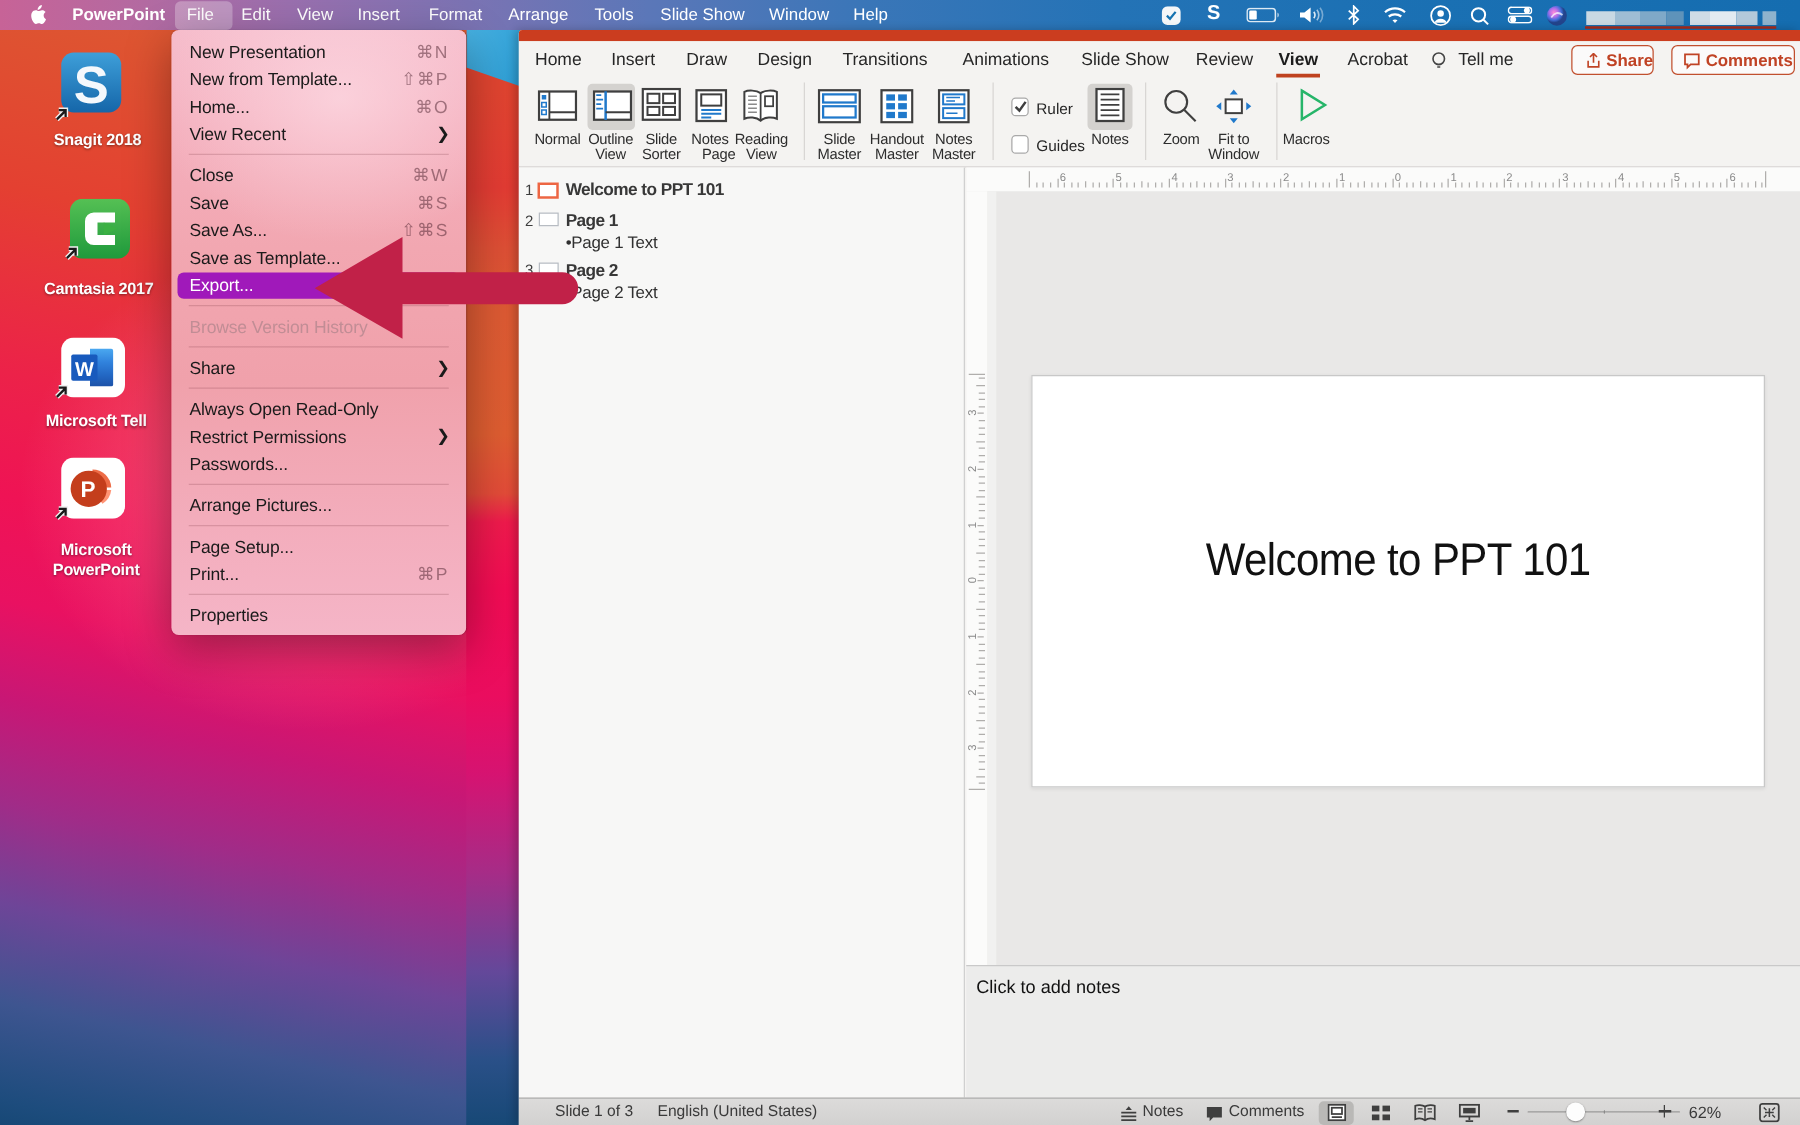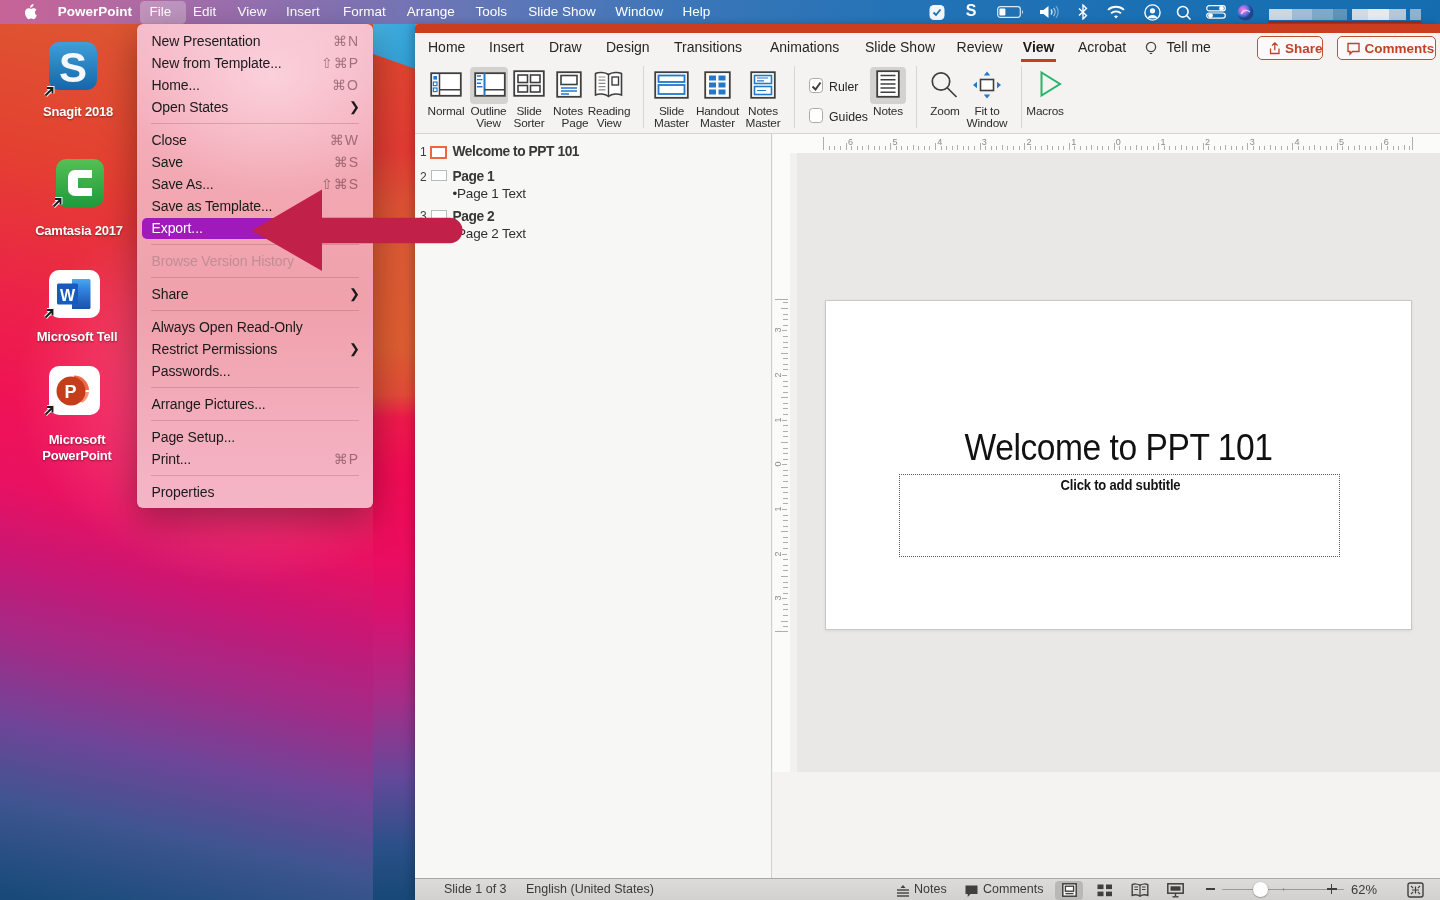--- a/index.html
+++ b/index.html
@@ -604,25 +604,25 @@
 <div class="rnum" style="left:0px;top:217.5px;width:10px;text-align:center;transform:rotate(-90deg)">2</div>
 <div class="rnum" style="left:0px;top:262.2px;width:10px;text-align:center;transform:rotate(-90deg)">1</div>
 <div class="rnum" style="left:0px;top:306.8px;width:10px;text-align:center;transform:rotate(-90deg)">0</div>
 <div class="rnum" style="left:0px;top:351.5px;width:10px;text-align:center;transform:rotate(-90deg)">1</div>
 <div class="rnum" style="left:0px;top:396.1px;width:10px;text-align:center;transform:rotate(-90deg)">2</div>
 <div class="rnum" style="left:0px;top:440.8px;width:10px;text-align:center;transform:rotate(-90deg)">3</div>
 </div>
     <div id="vruler2"></div>
     <div id="slide">
       <div id="stitle">Welcome to PPT 101</div>
-      <div id="sub">
-          <div id="subtxt">Click to add subtitle</div>
-        </div>
     </div>
   </div>
+  <div class="abs" id="notes">
+      <div>Click to add notes</div>
+    </div>
   <div class="abs" id="status">
 <div class="st" style="left:29px">Slide 1 of 3</div>
 <div class="st" style="left:111px">English (United States)</div>
 <svg class="abs" style="left:481px;top:5.5px" width="14" height="13" viewBox="0 0 14 13">
 <path d="M7 1 L9.5 4 H4.5 Z" fill="#3f3f3f"></path>
 <line x1="1" y1="6" x2="13" y2="6" stroke="#3f3f3f" stroke-width="1.4"></line>
 <line x1="1" y1="9" x2="13" y2="9" stroke="#3f3f3f" stroke-width="1.4"></line>
 <line x1="1" y1="12" x2="13" y2="12" stroke="#3f3f3f" stroke-width="1.4"></line>
       </svg>
 <div class="st" style="left:499px">Notes</div>
@@ -672,21 +672,21 @@
 </div>
 
 <div class="abs" id="menu">
   <div id="exporthl"></div>
   <div class="mi" style="top:6.0px">New Presentation</div>
   <div class="sc" style="top:6.0px">⌘N</div>
   <div class="mi" style="top:28.0px">New from Template...</div>
   <div class="sc" style="top:28.0px">⇧⌘P</div>
   <div class="mi" style="top:50.0px">Home...</div>
   <div class="sc" style="top:50.0px">⌘O</div>
-  <div class="mi" style="top:72.0px">Open States</div>
+  <div class="mi" style="top:72.0px">View Recent</div>
   <div class="sub" style="top:75.2px">❯</div>
   <div class="msep" style="top:99.2px"></div>
   <div class="mi" style="top:105.0px">Close</div>
   <div class="sc" style="top:105.0px">⌘W</div>
   <div class="mi" style="top:127.0px">Save</div>
   <div class="sc" style="top:127.0px">⌘S</div>
   <div class="mi" style="top:149.0px">Save As...</div>
   <div class="sc" style="top:149.0px">⇧⌘S</div>
   <div class="mi" style="top:171.0px">Save as Template...</div>
   <div class="mi" style="top:193.0px;color:#ffffff;z-index:2">Export...</div>

